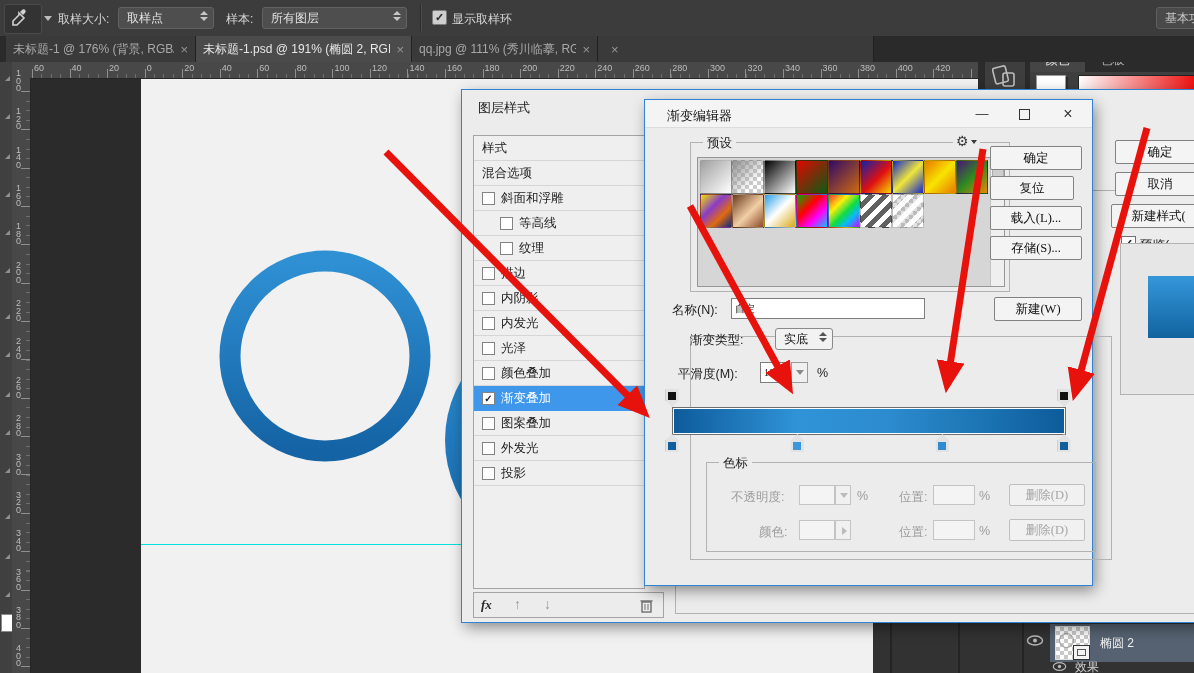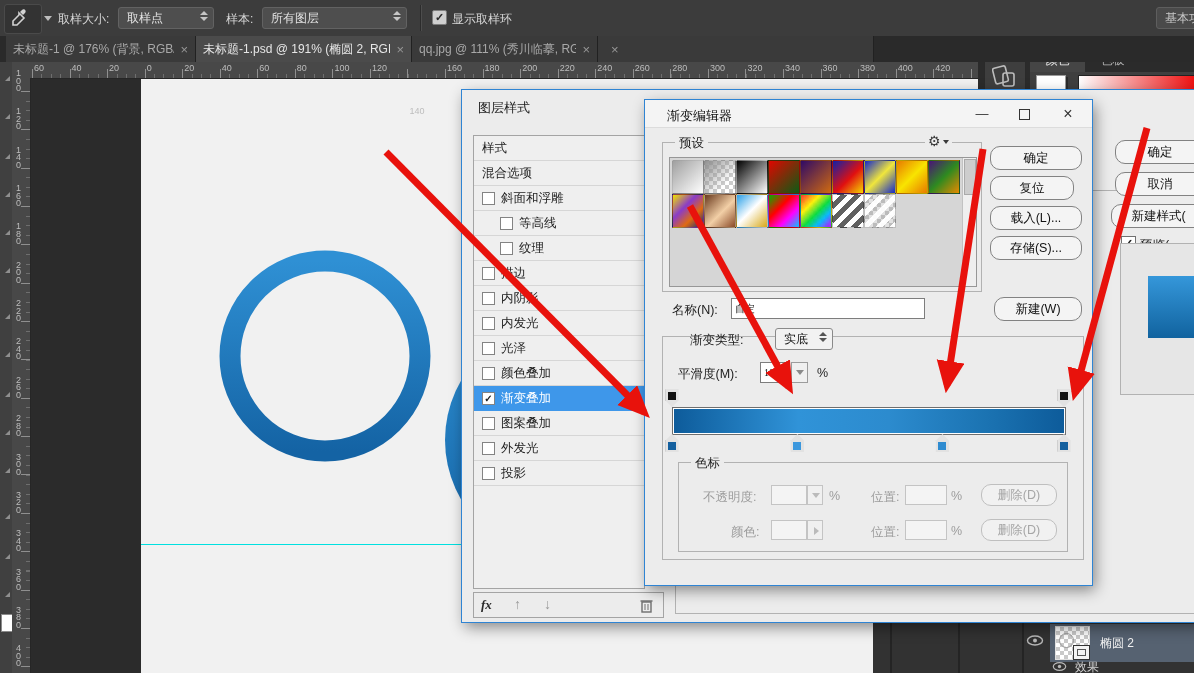--- a/index.html
+++ b/index.html
@@ -59,23 +59,23 @@
   #layer-thumb{position:absolute;left:182px;top:4px;width:33px;height:32px;border:1px solid #e0e0e0;
       background:repeating-conic-gradient(#c9c9c9 0 25%,#ffffff 0 50%) 0 0/8px 8px;}
   #thumb-circle{position:absolute;left:3px;top:6px;width:13px;height:13px;border:1px solid #9a9a9a;border-radius:50%;}
   #thumb-path{position:absolute;right:-1px;bottom:-1px;width:15px;height:13px;background:#f4f4f4;border:1px solid #333;}
   #thumb-path i{position:absolute;left:3px;top:3px;right:3px;bottom:3px;border:1px solid #555;display:block;}
   #layer-name{position:absolute;left:227px;top:13px;color:#f2f2f2;font-size:12px;}
   #effects-label{position:absolute;left:202px;top:37px;color:#d2d2d2;font-size:12px;}
   .eye{position:absolute;}
   
   .dialog{position:absolute;background:#ececec;box-shadow:0 0 0 1px #2f84d3,3px 5px 14px rgba(0,0,0,.45);}
-  .btn{position:absolute;background:#f4f4f4;border:1px solid #828282;border-radius:10px;font-size:12.5px;color:#111;text-align:center;box-sizing:border-box;}
+  .btn{position:absolute;background:#f4f4f4;border:1px solid #828282;border-radius:2px;font-size:12.5px;color:#111;text-align:center;box-sizing:border-box;font-family:Liberation Serif, serif;}
   .btn.dis{color:#a6a6a6;border-color:#bfbfbf;background:#f1f1f1;}
-  .gbox{position:absolute;border:1px solid #b2b2b2;}
+  .gbox{position:absolute;border:1px solid #b2b2b2;margin-left:28px;}
   .glabel{position:absolute;top:-8px;left:12px;background:#ececec;padding:0 4px;font-size:12.5px;color:#1c1c1c;}
   .field{position:absolute;background:#fff;border:1px solid #7d7d7d;box-sizing:border-box;font-size:10px;color:#111;padding:0 3px;font-family:Liberation Serif, serif;}
   .field:disabled,.field.dis{background:#f4f4f4;border-color:#c4c4c4;color:#9a9a9a;}
   .dlabel{position:absolute;font-size:12.5px;color:#1c1c1c;white-space:nowrap;}
   .dlabel.dis{color:#9c9c9c;}
   .ddbtn{position:absolute;background:#f0f0f0;border:1px solid #9c9c9c;box-sizing:border-box;}
   .ddbtn i{position:absolute;left:4px;top:7px;width:0;height:0;border-left:4px solid transparent;border-right:4px solid transparent;border-top:5px solid #8a8a8a;}
   .lightcheck{position:absolute;width:13px;height:13px;background:#fff;border:1px solid #707070;font:bold 11px/13px "Liberation Sans",sans-serif;text-align:center;color:#1a1a1a;box-sizing:content-box;}
   
   #lsd{left:462px;top:90px;width:740px;height:532px;z-index:5;}
@@ -193,21 +193,21 @@
       <span class="hnum" style="left: 4px;">60</span>
       <span class="hnum" style="left: 41.55px;">40</span>
       <span class="hnum" style="left: 79.1px;">20</span>
       <span class="hnum" style="left: 116.65px;">0</span>
       <span class="hnum" style="left: 154.2px;">20</span>
       <span class="hnum" style="left: 191.75px;">40</span>
       <span class="hnum" style="left: 229.3px;">60</span>
       <span class="hnum" style="left: 266.85px;">80</span>
       <span class="hnum" style="left: 304.4px;">100</span>
       <span class="hnum" style="left: 341.95px;">120</span>
-      <span class="hnum" style="left: 379.5px; margin-top: 43px;">140</span>
+      <span class="hnum" style="left: 379.5px;">140</span>
       <span class="hnum" style="left: 417.05px;">160</span>
       <span class="hnum" style="left: 454.6px;">180</span>
       <span class="hnum" style="left: 492.15px;">200</span>
       <span class="hnum" style="left: 529.7px;">220</span>
       <span class="hnum" style="left: 567.25px;">240</span>
       <span class="hnum" style="left: 604.8px;">260</span>
       <span class="hnum" style="left: 642.35px;">280</span>
       <span class="hnum" style="left: 679.9px;">300</span>
       <span class="hnum" style="left: 717.45px;">320</span>
       <span class="hnum" style="left: 755px;">340</span>

